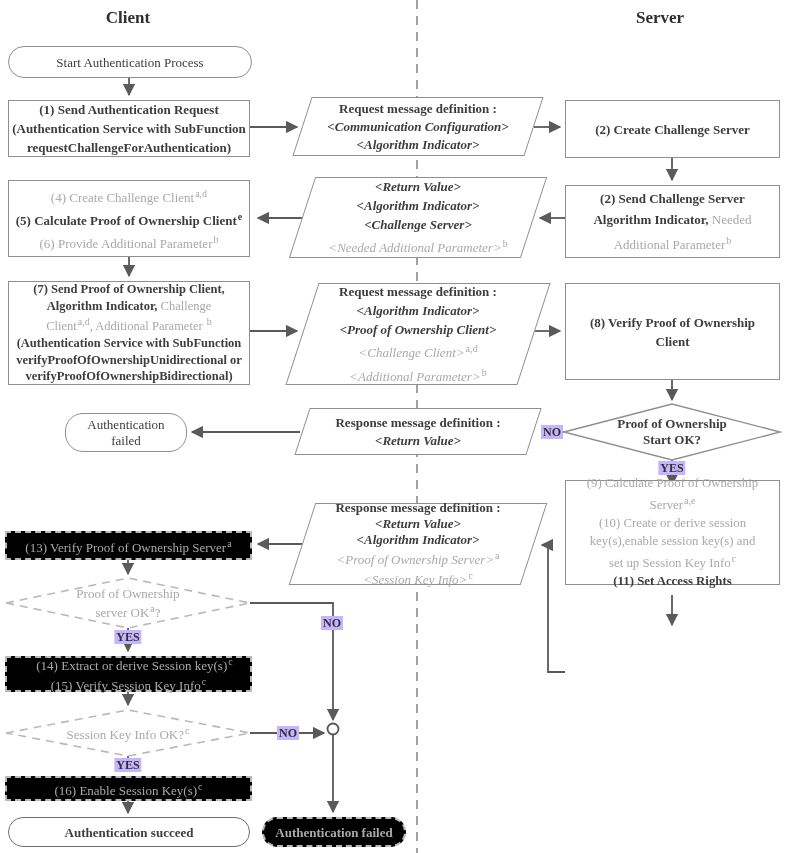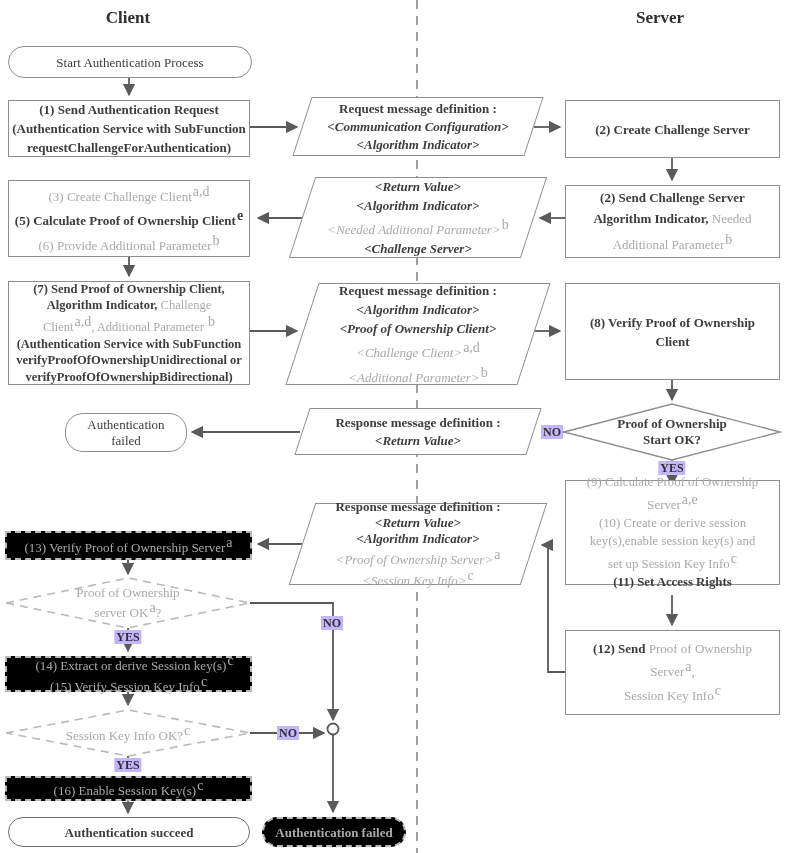--- a/index.html
+++ b/index.html
@@ -20,21 +20,21 @@
     justify-content:center;text-align:center;}
   .ln{line-height:19px;}
   .tight .ln{line-height:16.5px;font-size:12.5px;}
   .mid .ln{line-height:17.5px;font-size:12.8px;}
   .dark{color:#3d3d3d;font-weight:700;}
   .drk400{color:#3d3d3d;font-weight:400;}
   .gray{color:#a9a9a9;font-weight:400;}
   .mtitle{color:#3d3d3d;font-weight:700;}
   .mparam{color:#3d3d3d;font-weight:700;font-style:italic;}
   .mgray{color:#a9a9a9;font-style:italic;font-weight:400;}
-  sup{font-size:14px;margin-left:1px;}
+  sup{font-size:10px;margin-left:1px;}
   .dmlbl{position:absolute;z-index:2;display:flex;flex-direction:column;align-items:center;
     justify-content:center;text-align:center;}
   .lbl{position:absolute;z-index:3;font-weight:700;font-size:12px;color:#2f2f2f;
     background:#c4b5fd;line-height:12px;padding:1px 2px;}
   .ctr{transform:translateX(-50%);}
 </style>
 </head>
 <body>
 
 <div class="canvas">
@@ -89,21 +89,21 @@
     <div class="ln drk400">Start Authentication Process</div>
   </div>
 
   <div class="box" style="left:8px;top:100px;width:242px;height:57px;">
     <div class="ln dark">(1) Send Authentication Request</div>
     <div class="ln dark">(Authentication Service with SubFunction</div>
     <div class="ln dark">requestChallengeForAuthentication)</div>
   </div>
 
   <div class="box" style="left:8px;top:180px;width:242px;height:77px;">
-    <div class="ln"><span class="gray">(3) Create Challenge Client</span><sup class="gray">a,d</sup></div>
+    <div class="ln"><span class="gray">(4) Create Challenge Client</span><sup class="gray">a,d</sup></div>
     <div class="ln"><span class="dark">(5) Calculate Proof of Ownership Client</span><sup class="dark">e</sup></div>
     <div class="ln"><span class="gray">(6) Provide Additional Parameter</span><sup class="gray">b</sup></div>
   </div>
 
   <div class="box tight" style="left:8px;top:281px;width:242px;height:104px;">
     <div class="ln dark">(7) Send Proof of Ownership Client,</div>
     <div class="ln"><span class="dark">Algorithm Indicator, </span><span class="gray">Challenge</span></div>
     <div class="ln"><span class="gray">Client</span><sup class="gray">a,d</sup><span class="gray">, Additional Parameter </span><sup class="gray">b</sup></div>
     <div class="ln dark">(Authentication Service with SubFunction</div>
     <div class="ln dark">verifyProofOfOwnershipUnidirectional or</div>
@@ -152,22 +152,22 @@
       <div class="ln mparam" style="line-height:18px;">&lt;Communication Configuration&gt;</div>
       <div class="ln mparam" style="line-height:18px;">&lt;Algorithm Indicator&gt;</div>
     </div>
   </div>
 
   <div class="para" style="top:177px;height:81px;">
     <div class="skew"></div>
     <div class="content">
       <div class="ln mparam" style="line-height:19px;">&lt;Return Value&gt;</div>
       <div class="ln mparam" style="line-height:19px;">&lt;Algorithm Indicator&gt;</div>
+      <div class="ln mparam" style="line-height:19px;">&lt;Challenge Server&gt;</div>
       <div class="ln" style="line-height:19px;"><span class="mgray">&lt;Needed Additional Parameter&gt;</span><sup class="gray">b</sup></div>
-      <div class="ln mparam" style="line-height:19px;">&lt;Challenge Server&gt;</div>
     </div>
   </div>
 
   <div class="para" style="top:283px;height:102px;">
     <div class="skew"></div>
     <div class="content">
       <div class="ln mtitle">Request  message definition :</div>
       <div class="ln mparam">&lt;Algorithm Indicator&gt;</div>
       <div class="ln mparam">&lt;Proof of Ownership Client&gt;</div>
       <div class="ln"><span class="mgray">&lt;Challenge Client&gt;</span><sup class="gray">a,d</sup></div>
@@ -216,25 +216,20 @@
 
   <div class="box mid" style="left:565px;top:480px;width:215px;height:105px;">
     <div class="ln gray">(9) Calculate Proof of Ownership</div>
     <div class="ln"><span class="gray">Server</span><sup class="gray">a,e</sup></div>
     <div class="ln gray">(10) Create or derive session</div>
     <div class="ln gray">key(s),enable session key(s) and</div>
     <div class="ln"><span class="gray">set up Session Key Info</span><sup class="gray">c</sup></div>
     <div class="ln dark">(11) Set Access Rights</div>
   </div>
 
-  <div class="box" style="left:565px;top:630px;width:215px;height:85px;">
-    <div class="ln" style="line-height:18px;"><span class="dark">(12) Send</span><span class="gray"> Proof of Ownership</span></div>
-    <div class="ln" style="line-height:18px;"><span class="gray">Server</span><sup class="gray">a</sup><span class="gray">,</span></div>
-    <div class="ln" style="line-height:18px;"><span class="gray">Session Key Info</span><sup class="gray">c</sup></div>
-  </div>
 
   <div class="lbl" style="left:541px;top:425px;">NO</div>
   <div class="lbl ctr" style="left:672px;top:461px;">YES</div>
   <div class="lbl ctr" style="left:332px;top:616px;">NO</div>
   <div class="lbl ctr" style="left:128px;top:630px;">YES</div>
   <div class="lbl ctr" style="left:288px;top:726px;">NO</div>
   <div class="lbl ctr" style="left:128px;top:758px;">YES</div>
 
 </div>
 

